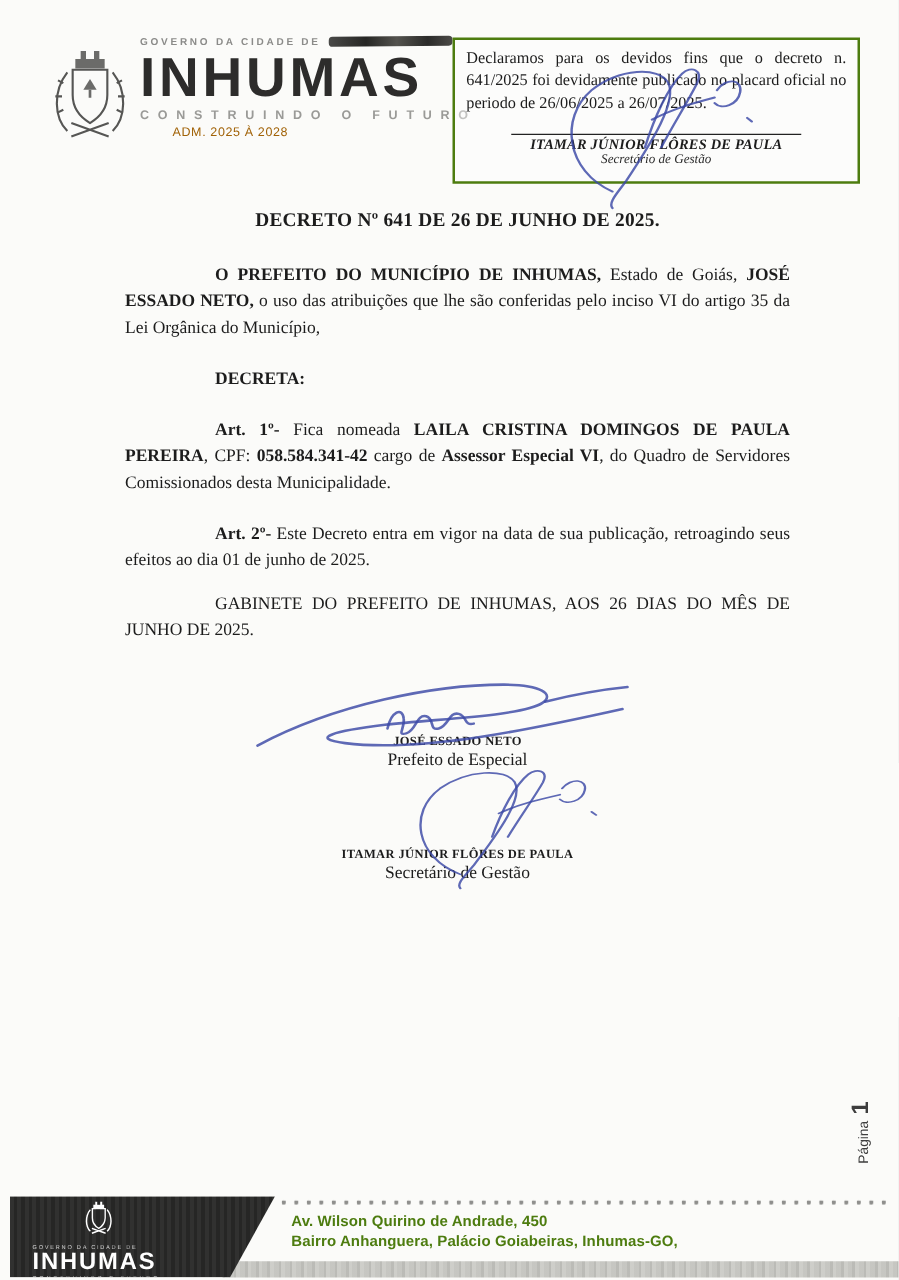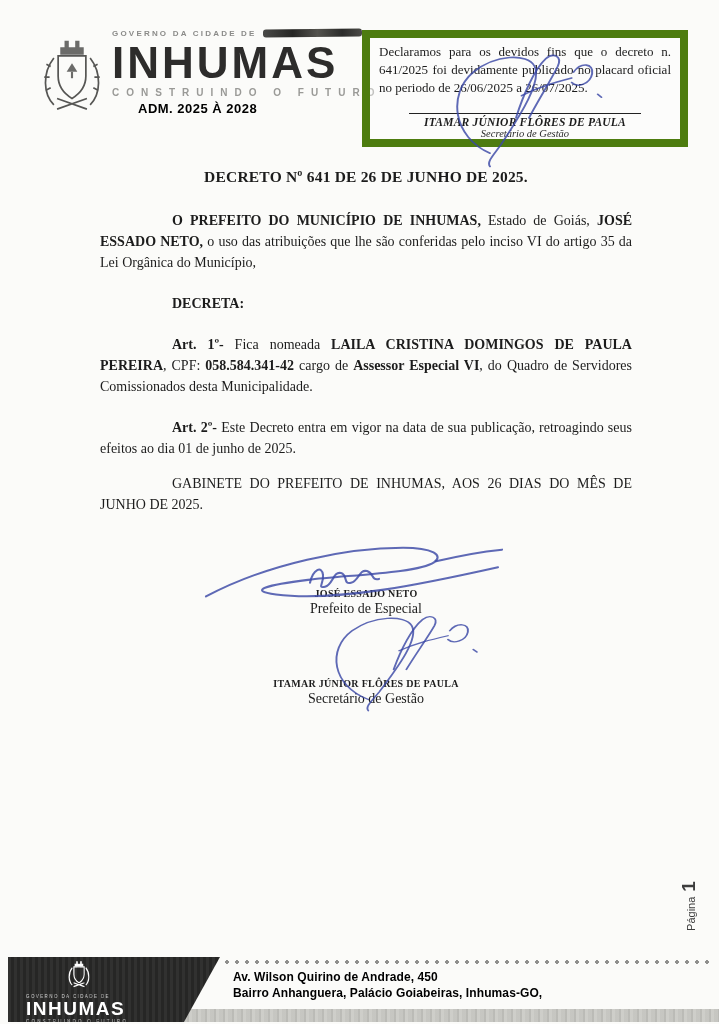--- a/index.html
+++ b/index.html
@@ -15,26 +15,26 @@
   .hdr { position:absolute; left:40px; top:28px; }
   .hdr-crest { position:absolute; left:0; top:6px; }
   .hdr-brand { position:absolute; left:72px; top:0; width:250px; font-family:"Liberation Sans", sans-serif; }
   .gov-row { display:flex; align-items:center; gap:6px; height:10px; }
   .gov-line { font-size:8px; letter-spacing:2.2px; color:#8b8b89; font-weight:bold; white-space:nowrap; }
   .smudge { width:120px; height:8px; border-radius:3px;
     background:linear-gradient(90deg,#3a3a38 0%,#141412 30%,#45443f 55%,#191918 80%,#3c3b38 100%);
     transform:rotate(-.6deg); opacity:.92; }
   .city-name { font-size:44px; font-weight:800; letter-spacing:3px; color:#2d2c2b; line-height:1.05; margin-top:2px; }
   .tagline { font-size:10px; letter-spacing:7px; color:#9a9a97; font-weight:bold; margin-top:1px; white-space:nowrap; }
-  .adm { font-size:13px; font-weight:bold; color:#000000; margin:3px 0 0 26px; letter-spacing:.5px; }
+  .adm { font-size:10px; font-weight:normal; color:#a16207; margin:3px 0 0 26px; letter-spacing:.5px; }
 
   
   .pub-box {
     position:absolute; left:362px; top:30px; width:326px; height:117px;
-    border:8px solid #4d7c0f; padding:5px 9px 4px 9px; background:rgba(255,255,255,.4);
+    border:2px solid #4d7c0f; padding:5px 9px 4px 9px; background:rgba(255,255,255,.4);
   }
   .pub-text { font-size:13px; line-height:1.38; text-align:justify; }
   .pub-sigline { width:232px; margin:16px auto 0 auto; border-top:1.2px solid #222; }
   .pub-name { text-align:center; font-size:11.5px; font-weight:bold; font-style:italic; margin-top:2px; letter-spacing:.2px; }
   .pub-role { text-align:center; font-size:10.5px; font-style:italic; color:#2a2a2a; }
 
   
   .doc { position:absolute; left:100px; top:162px; width:532px; }
   .doc-title { text-align:center; font-size:15.5px; font-weight:bold; margin-top:6px; letter-spacing:.2px; }
   .doc-subtitle { text-align:right; font-size:14.5px; font-weight:bold; margin-top:14px; }
@@ -60,21 +60,21 @@
     display:flex; align-items:baseline; gap:5px; justify-content:center; white-space:nowrap;
   }
   .pagenum .word { font-size:11px; }
   .pagenum .num { font-size:19px; font-weight:bold; }
 
   
   .footer { position:absolute; left:0; bottom:0; width:719px; height:70px; font-family:"Liberation Sans", sans-serif; }
   .f-dots { position:absolute; left:224px; right:5px; top:5px; height:7px;
     background-image:radial-gradient(circle at 3px 3px, #8f8f8d 1.6px, transparent 1.9px);
     background-size:10px 7px; background-repeat:repeat-x; }
-  .f-addr { position:absolute; left:233px; top:15px; font-size:12px; font-weight:bold; color:#000000; line-height:16px; letter-spacing:.1px; }
+  .f-addr { position:absolute; left:233px; top:15px; font-size:12px; font-weight:bold; color:#4d7c0f; line-height:16px; letter-spacing:.1px; }
   .f-strip { position:absolute; left:178px; right:0; top:55px; height:13px; opacity:.85;
     background:repeating-linear-gradient(90deg,#b0b0ab 0 2px,#c6c6c1 2px 5px,#bdbdb8 5px 9px); }
   .f-block {
     position:absolute; left:8px; top:3px; width:212px; height:65px;
     background:#2e2e2d; color:#fff;
     clip-path:polygon(0 0, 100% 0, 83% 100%, 0 100%);
     padding:2px 0 0 18px; overflow:hidden;
   }
   .f-block::after { content:""; position:absolute; inset:0;
     background:repeating-linear-gradient(90deg, rgba(255,255,255,.06) 0 3px, rgba(0,0,0,.18) 3px 6px);

